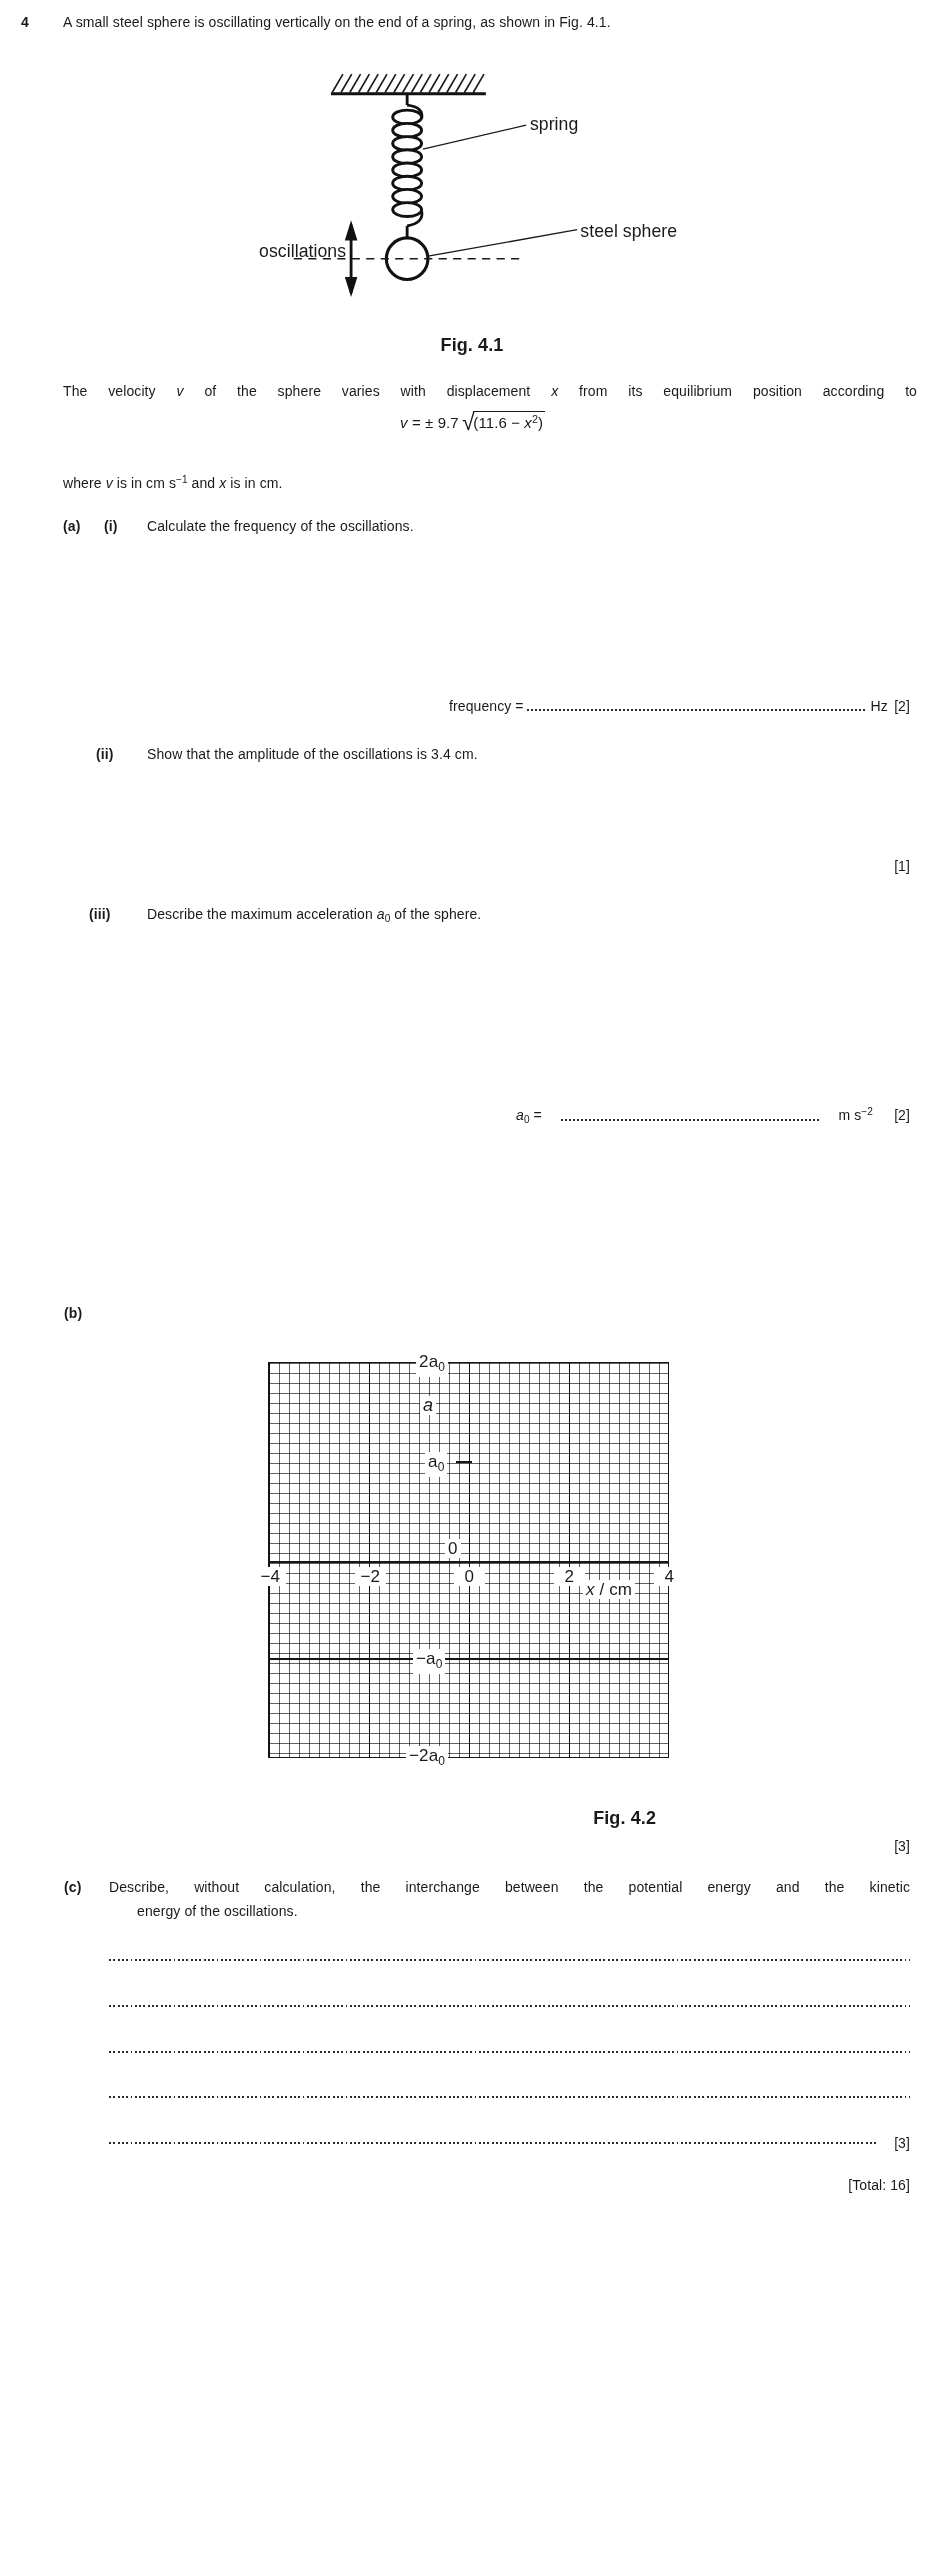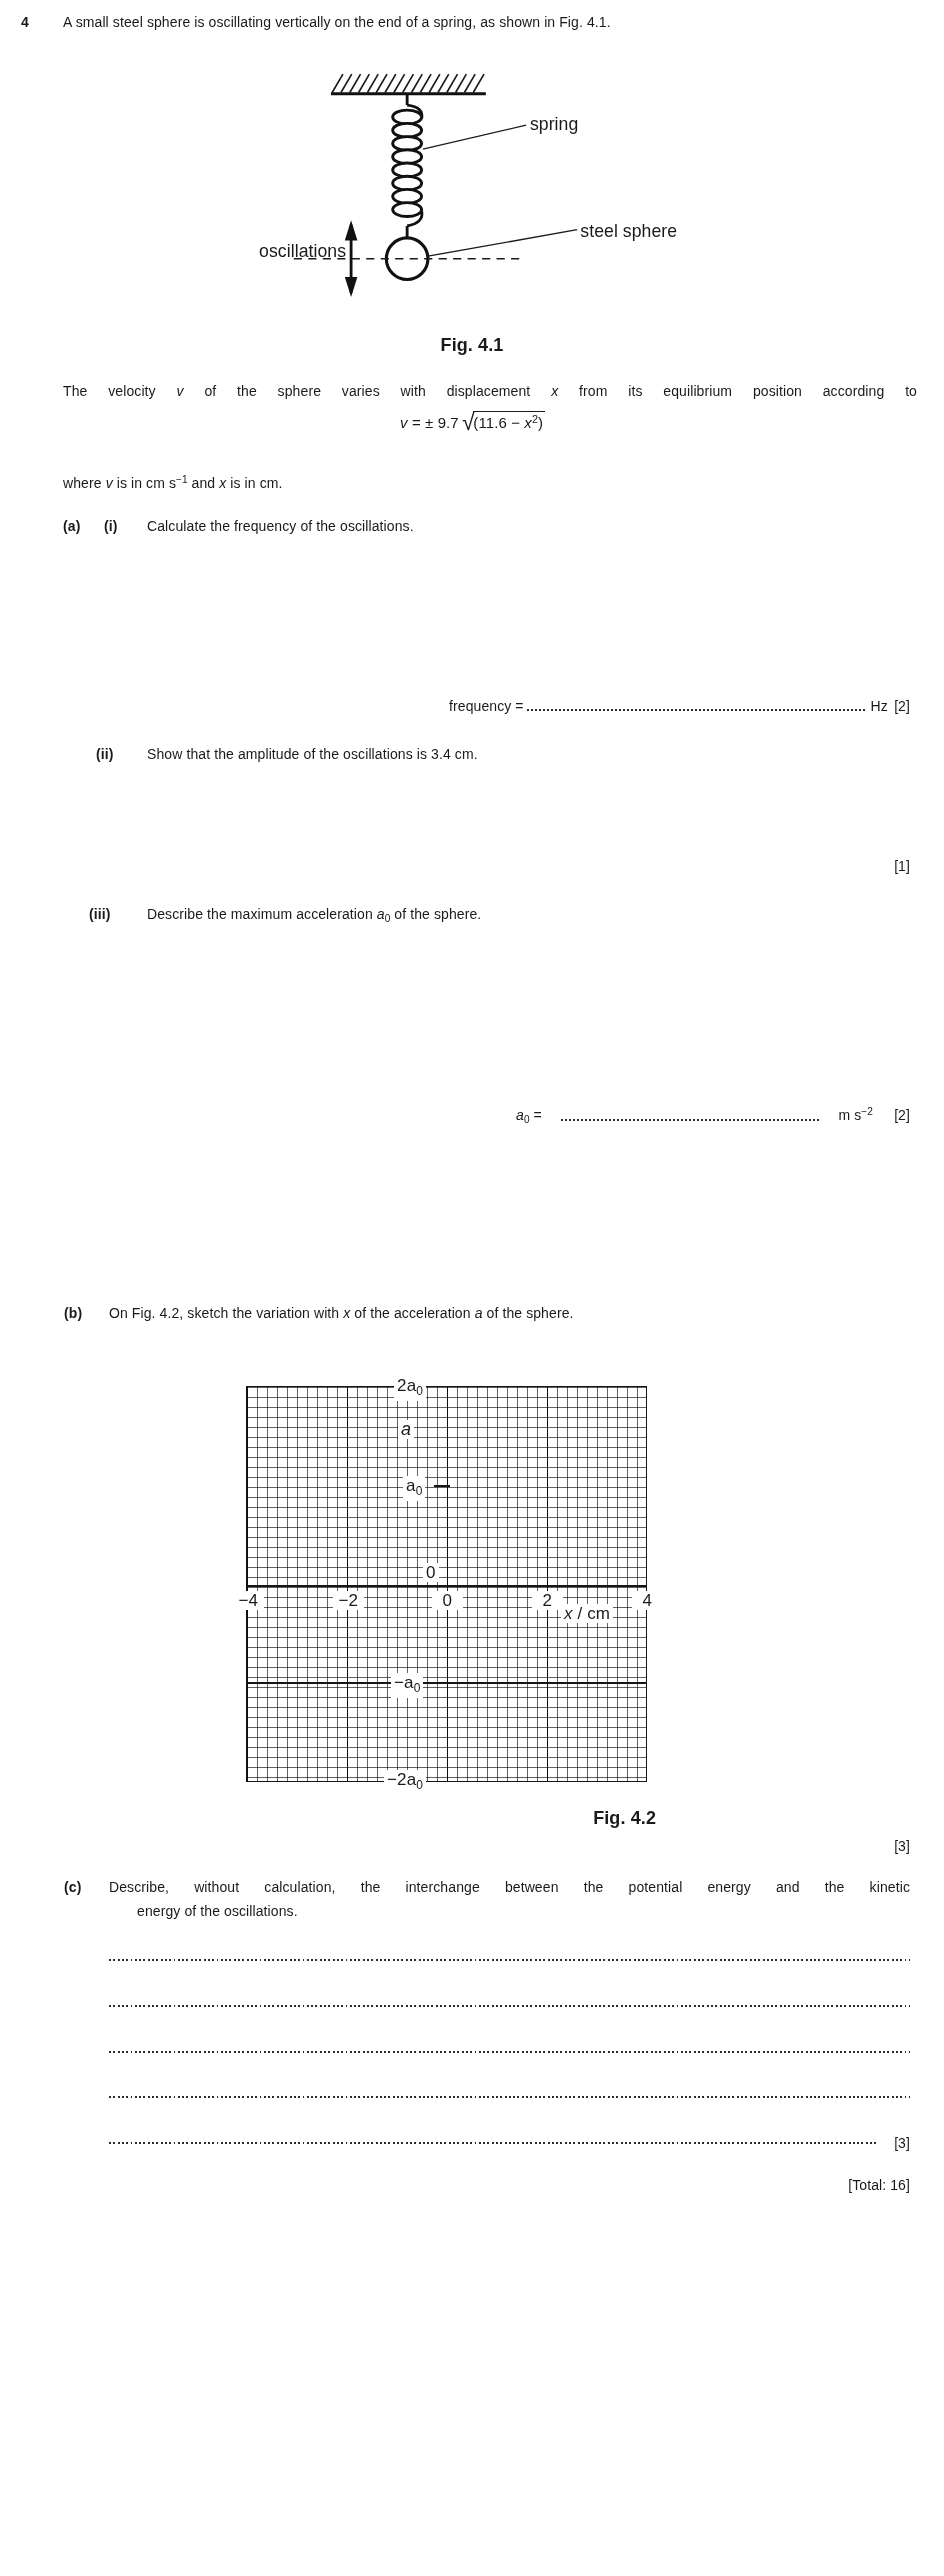--- a/index.html
+++ b/index.html
@@ -28,27 +28,26 @@
 
   
   .ans-row{display:flex;align-items:baseline;font-size:14px;}
   .leader{flex:1;height:1.9px;align-self:flex-end;margin:0 3.8px 3.1px 3.8px;
     background:repeating-linear-gradient(90deg,#2b2b2b 0 1.6px,transparent 1.6px 4px);}
   .dotline{height:1.9px;
     background:repeating-linear-gradient(90deg,#2b2b2b 0 1.9px,transparent 1.9px 4.3px);}
 
   
   .grid{
-    left:246px;top:1362px;width:399px;height:394px;
+    left:268px;top:1362px;width:399px;height:394px;
     border:1.9px solid #161616;
     background-image:
       repeating-linear-gradient(to right, rgba(10,10,10,0.95) 0 1.3px, transparent 1.3px 100px),
       repeating-linear-gradient(to right, rgba(0,0,0,0.62) 0 0.6px, transparent 0.6px 10px),
       repeating-linear-gradient(to bottom, rgba(0,0,0,0.62) 0 0.6px, transparent 0.6px 10px);
-    margin-top: 24px;
   }
   .hline{position:absolute;left:0;width:100%;height:1.9px;background:#161616;}
   .glabel{
     position:absolute;background:#ffffff;padding:0 3.1px;
     font-size:17px;line-height:19px;white-space:nowrap;
   }
   .glabel .s0{font-size:12px;vertical-align:-3.8px;letter-spacing:0;}
   .xlab{width:28px;text-align:center;padding:0 1.3px;}
   .caption{font-weight:bold;font-size:18px;}
 </style>
@@ -145,21 +144,20 @@
   <div class="abs body-text" style="left:147px;top:903px;"><span>Describe the maximum acceleration </span><i>a</i><sub>0</sub><span> of the sphere.</span></div>
 
   <div class="abs ans-row" style="left:516px;top:1106px;width:394px;gap:15px;">
     <span><i>a</i><sub>0</sub><span> =</span></span>
     <span class="leader"></span>
     <span><span>m s</span><sup>−2</sup></span>
     <span style="margin-left:6.3px;">[2]</span>
   </div>
 
   <div class="abs body-text bold" style="left:64px;top:1302px;">(b)</div>
-  <div class="abs body-text" style="left:109px;top:1302px;"><span>On Fig. 4.2, sketch the variation with </span><i>x</i><span> of the acceleration </span><i>a</i><span> of the sphere.</span></div>
 
   <div class="abs grid">
     <div class="hline" style="top:198px;"></div>
     <div class="hline" style="top:295px;"></div>
     <div style="position:absolute;left:187px;top:98px;width:16.4px;height:1.9px;background:#161616;"></div>
 
     <div class="glabel" style="left:147px;top:-10.7px;"><span>2a</span><span class="s0">0</span></div>
     <div class="glabel" style="left:151px;top:33px;font-size:18px;"><i>a</i></div>
     <div class="glabel" style="left:156px;top:89px;"><span>a</span><span class="s0">0</span></div>
     <div class="glabel" style="left:176px;top:176px;">0</div>

